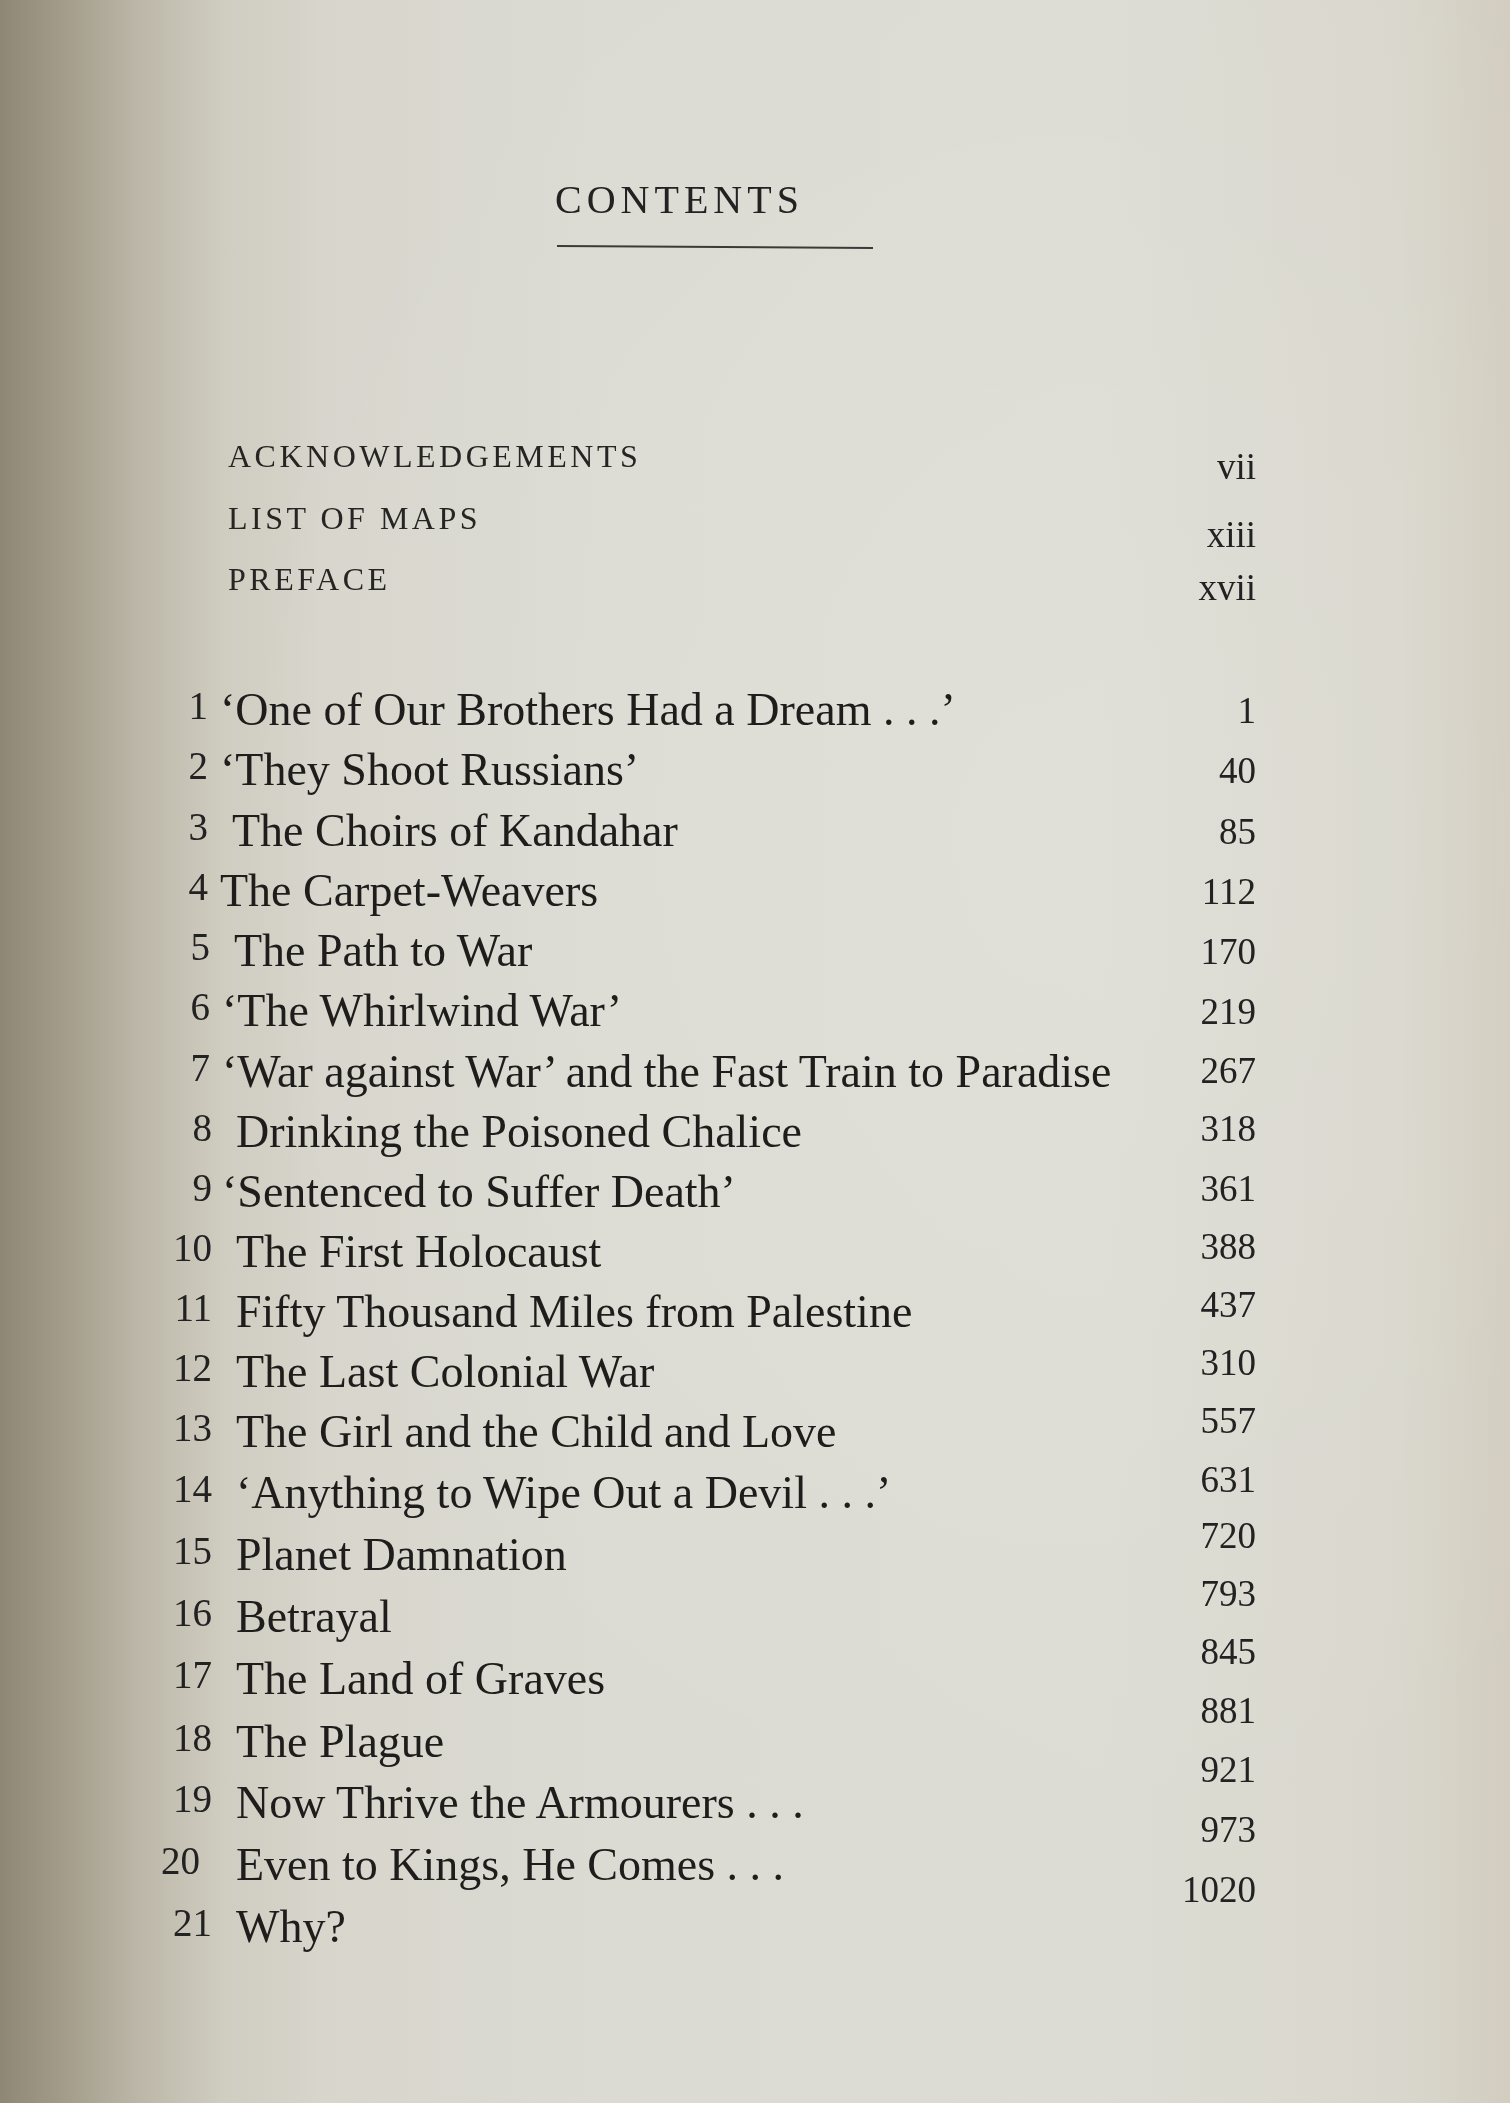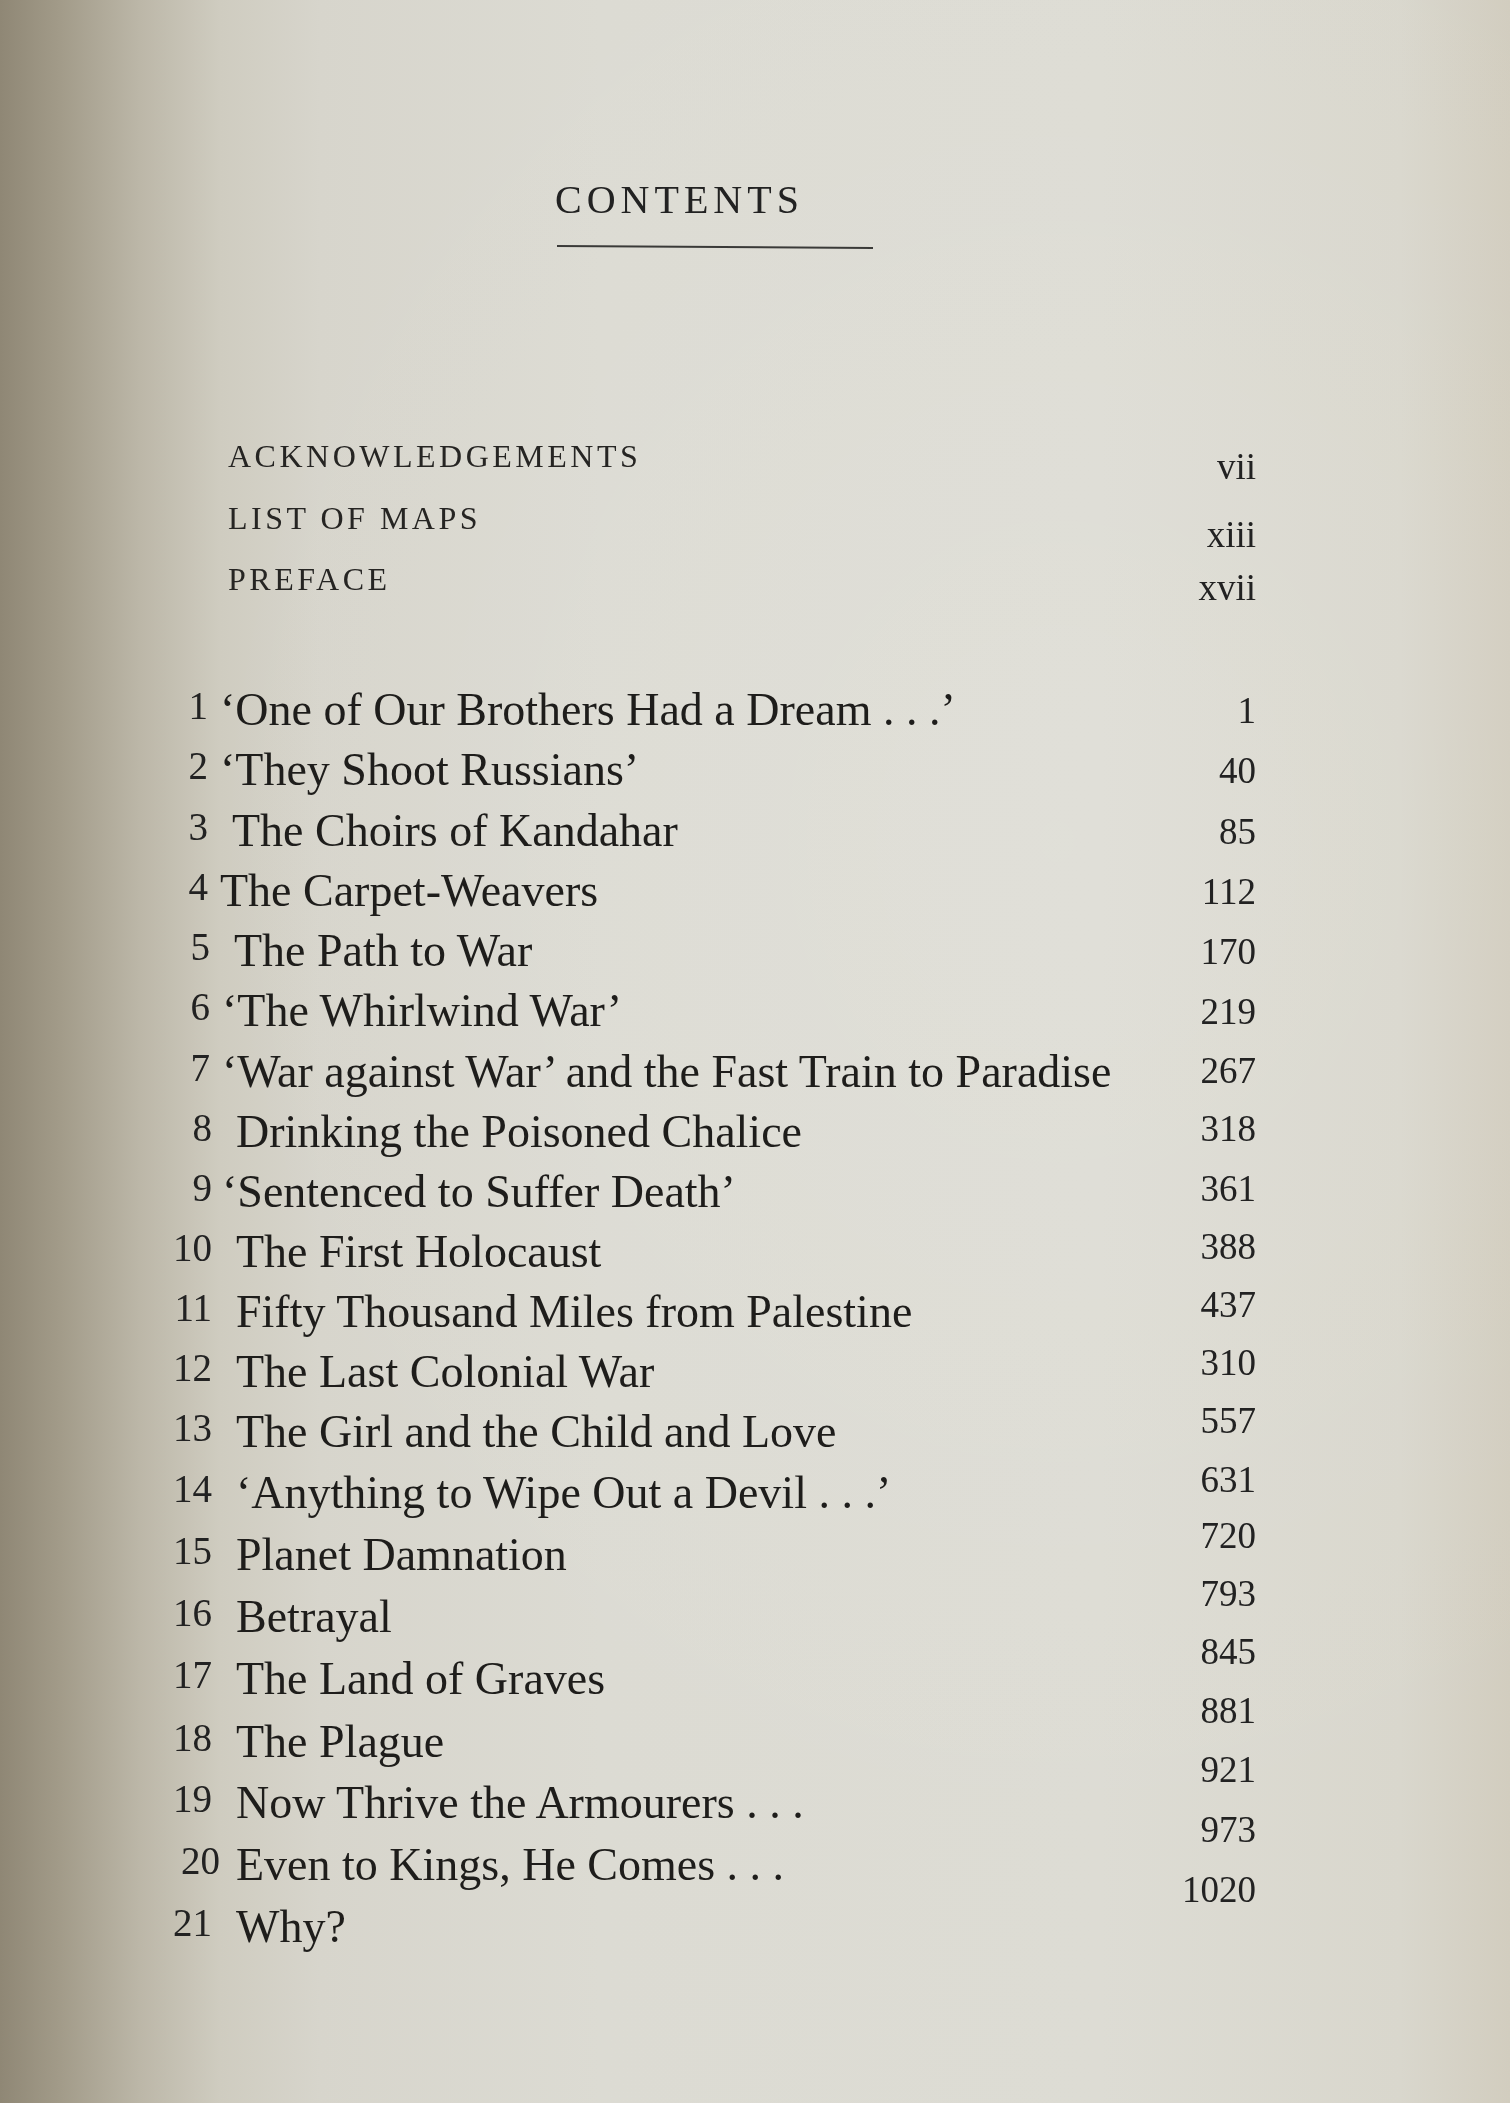--- a/index.html
+++ b/index.html
@@ -184,21 +184,21 @@
     <span class="ch-num" style="left:152px;">18</span>
     <span class="ch-title" style="left:236px;">The Plague</span>
     <span class="ch-page" style="left:1106px;top:-26px;">881</span>
   </div>
   <div class="ch-row" style="top:1776px;">
     <span class="ch-num" style="left:152px;">19</span>
     <span class="ch-title" style="left:236px;">Now Thrive the Armourers . . .</span>
     <span class="ch-page" style="left:1106px;top:-28px;">921</span>
   </div>
   <div class="ch-row" style="top:1838px;">
-    <span class="ch-num" style="left:160px;">20</span>
+    <span class="ch-num" style="left:140px;">20</span>
     <span class="ch-title" style="left:236px;">Even to Kings, He Comes . . .</span>
     <span class="ch-page" style="left:1106px;top:-30px;">973</span>
   </div>
   <div class="ch-row" style="top:1900px;">
     <span class="ch-num" style="left:152px;">21</span>
     <span class="ch-title" style="left:236px;">Why?</span>
     <span class="ch-page" style="left:1106px;top:-32px;">1020</span>
   </div>
 
 </div>

